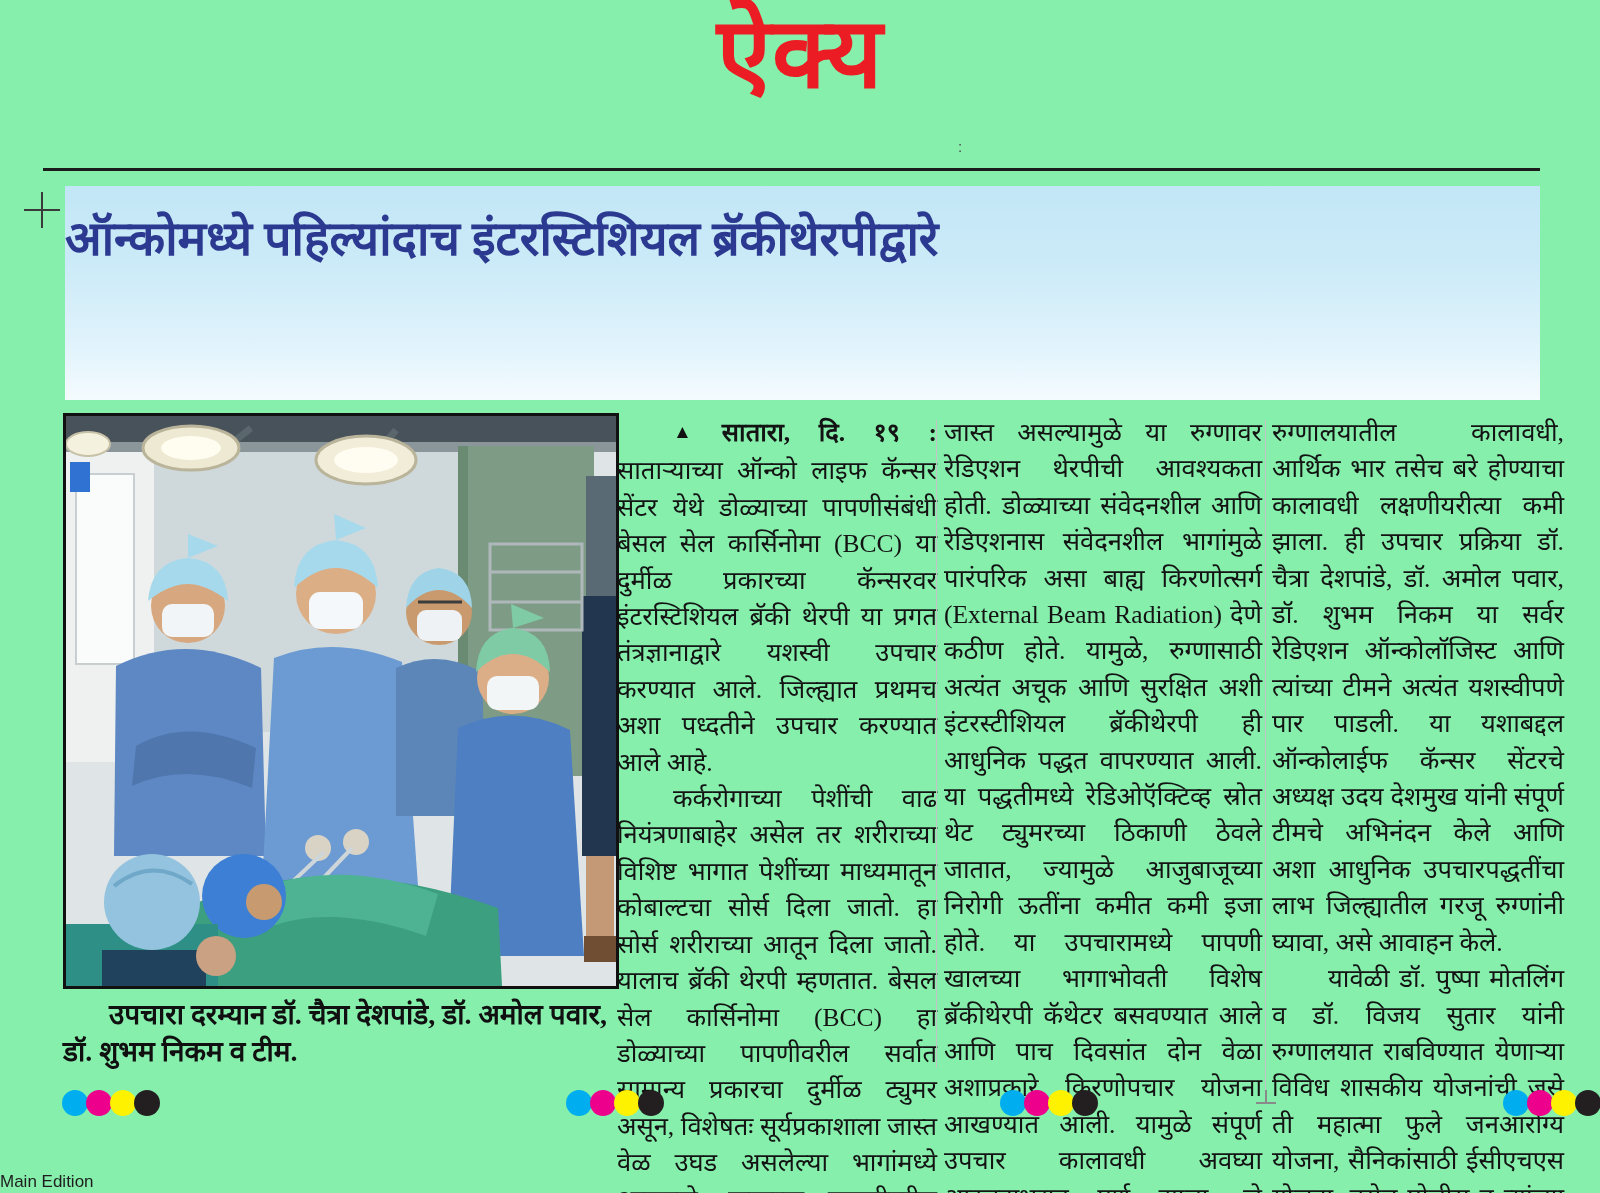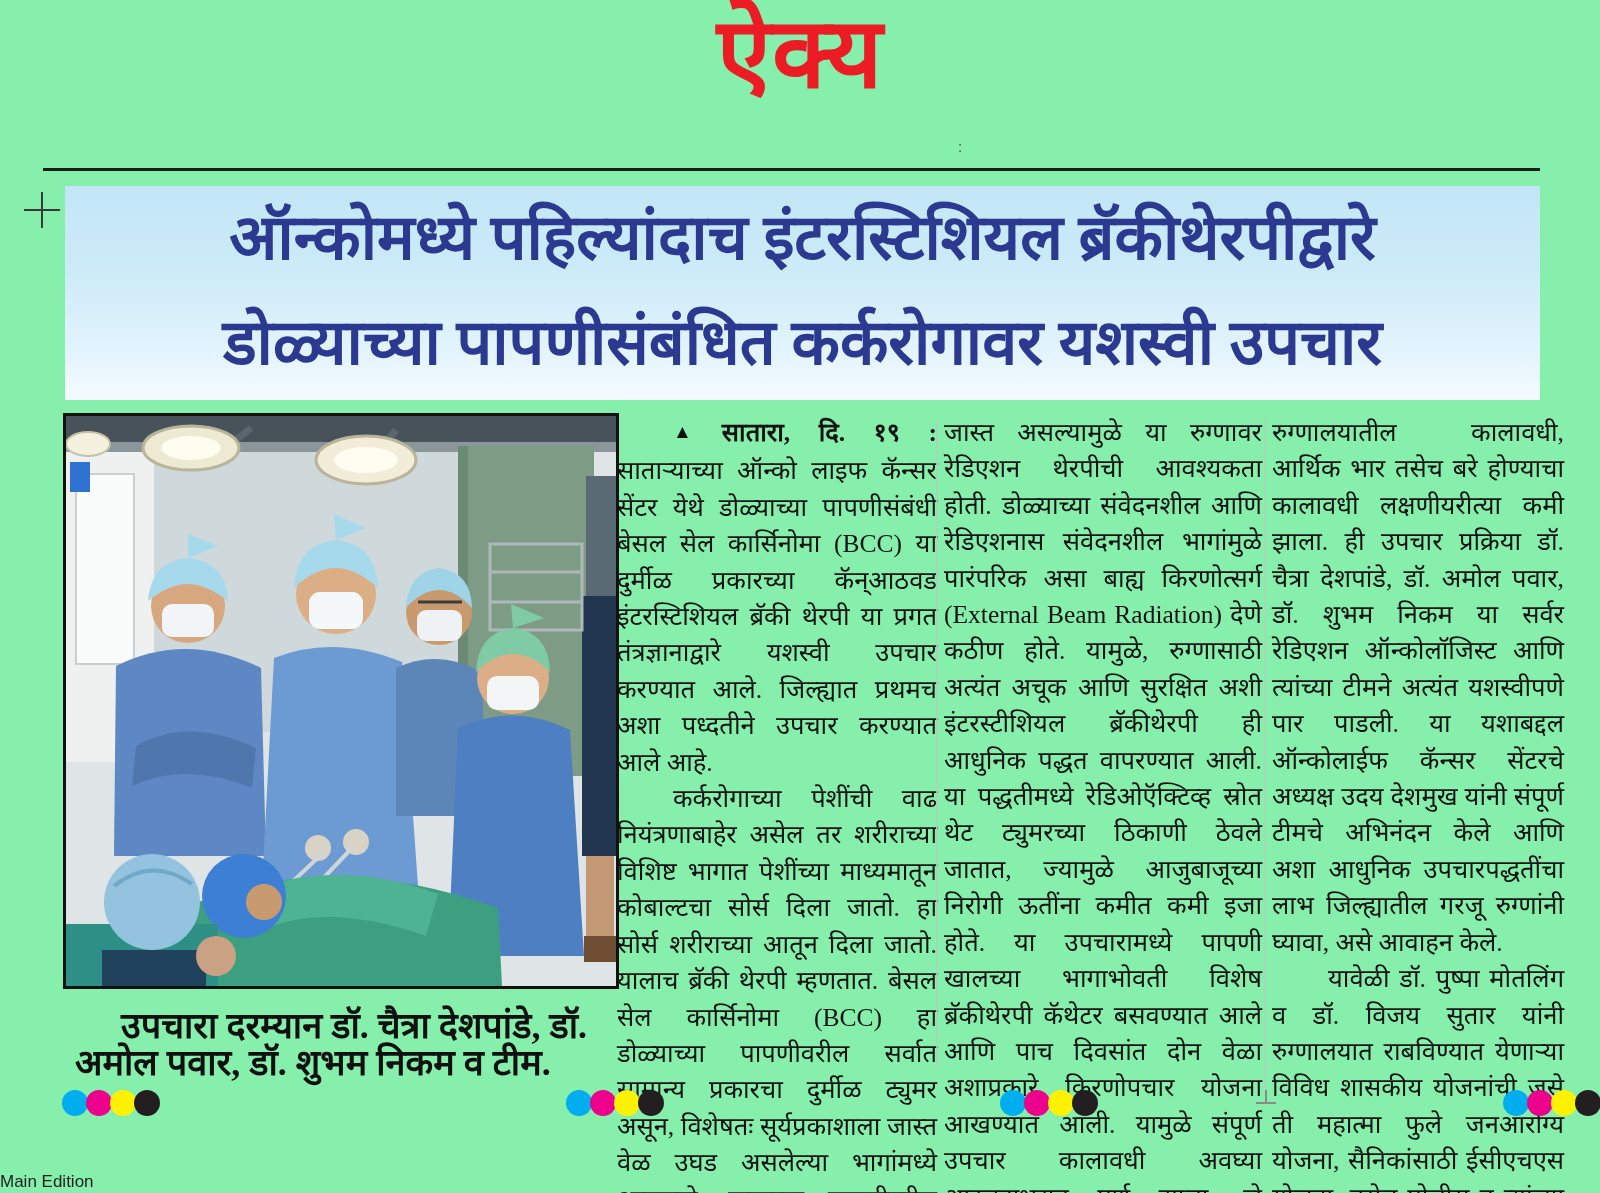--- a/index.html
+++ b/index.html
@@ -13,30 +13,30 @@
   .rule{position:absolute;left:43px;top:168px;width:1497px;height:3px;background:#1c1c1c;}
   .tinycolon{position:absolute;left:958px;top:138px;font-size:15px;color:#4a4a4a;
              font-family:"Liberation Sans",sans-serif;}
   .cropmark{position:absolute;left:24px;top:192px;width:36px;height:36px;}
   .cropmark .h{position:absolute;left:0;top:17px;width:36px;height:2px;background:#3a3a3a;}
   .cropmark .v{position:absolute;left:17px;top:0;width:2px;height:36px;background:#3a3a3a;}
 
   
   .band{position:absolute;left:65px;top:186px;width:1475px;height:214px;
         background:linear-gradient(180deg,#c2e6f6 0%,#cdebf8 40%,#e3f4fc 78%,#f5fbff 100%);}
-  .band .hl{width:100%;text-align:center;font-weight:700;color:#2b3a90;
-            font-size:63px;line-height:105px;white-space:nowrap;}
+  .band .hl{width:100%;text-align:left;font-weight:700;color:#2b3a90;
+            font-size:48px;line-height:105px;white-space:nowrap;}
 
   
   .photo{position:absolute;left:63px;top:413px;width:550px;height:570px;
          border:3px solid #111;background:#dfe5e6;}
   .photo svg{display:block;width:100%;height:100%;}
 
-  .caption{position:absolute;left:63px;top:996px;width:556px;margin:12px;
-           font-size:36px;line-height:37px;font-weight:700;color:#101010;text-indent:46px;}
+  .caption{position:absolute;left:63px;top:996px;width:556px;margin:0;
+           font-size:28px;line-height:37px;font-weight:700;color:#101010;text-indent:46px;}
 
   
   .col{position:absolute;top:415px;font-size:25.5px;line-height:36.4px;
        text-align:justify;color:#131313;}
   .col p{margin:0;}
   .col p.ind{text-indent:56px;}
   .c1{left:617px;width:320px;}
   .c2{left:944px;width:318px;}
   .c3{left:1272px;width:292px;}
   .marker{font-size:19px;position:relative;top:-3px;margin-right:8px;color:#111;}
@@ -68,21 +68,20 @@
 
   <div class="rule"></div>
   <div class="tinycolon">:</div>
   <div class="cropmark">
       <span class="h"></span>
       <span class="v"></span>
     </div>
 
   <div class="band">
     <div class="hl">ऑन्कोमध्ये पहिल्यांदाच इंटरस्टिशियल ब्रॅकीथेरपीद्वारे</div>
-    <div class="hl">डोळ्याच्या पापणीसंबंधित कर्करोगावर यशस्वी उपचार</div>
   </div>
 
   <figure class="photo" style="margin:0">
     <svg viewBox="0 0 550 570" preserveAspectRatio="none">
       <rect width="550" height="570" fill="#dfe5e6"></rect>
       <rect x="88" y="36" width="304" height="280" fill="#cfd9dc"></rect>
 
       <rect x="0" y="0" width="550" height="26" fill="#47525b"></rect>
       <rect x="0" y="26" width="550" height="10" fill="#8b969b"></rect>
 
@@ -168,21 +167,21 @@
         <path d="M48 470 Q86 440 126 468" stroke="#6fa8c8" stroke-width="4" fill="none"></path>
         <rect x="36" y="534" width="104" height="36" fill="#21425c"></rect>
         <circle cx="150" cy="540" r="20" fill="#caa182"></circle>
       </g>
     </svg>
   </figure>
 
   <p class="caption">उपचारा दरम्यान डॉ. चैत्रा देशपांडे, डॉ. अमोल पवार, डॉ. शुभम निकम व टीम.</p>
 
   <div class="col c1">
-    <p class="ind"><span class="marker">▲</span><b class="dl-bold">सातारा, दि. १९ :</b><span> </span><span>साताऱ्याच्या ऑन्को लाइफ कॅन्सर सेंटर येथे डोळ्याच्या पापणीसंबंधी बेसल सेल कार्सिनोमा (BCC) या दुर्मीळ प्रकारच्या कॅन्आठवड इंटरस्टिशियल ब्रॅकी थेरपी या प्रगत तंत्रज्ञानाद्वारे यशस्वी उपचार करण्यात आले. जिल्ह्यात प्रथमच अशा पध्दतीने उपचार करण्यात आले आहे.</span></p>
+    <p class="ind"><span class="marker">▲</span><b class="dl-bold">सातारा, दि. १९ :</b><span> </span><span>साताऱ्याच्या ऑन्को लाइफ कॅन्सर सेंटर येथे डोळ्याच्या पापणीसंबंधी बेसल सेल कार्सिनोमा (BCC) या दुर्मीळ प्रकारच्या कॅन्सरवर इंटरस्टिशियल ब्रॅकी थेरपी या प्रगत तंत्रज्ञानाद्वारे यशस्वी उपचार करण्यात आले. जिल्ह्यात प्रथमच अशा पध्दतीने उपचार करण्यात आले आहे.</span></p>
     <p class="ind">कर्करोगाच्या पेशींची वाढ नियंत्रणाबाहेर असेल तर शरीराच्या विशिष्ट भागात पेशींच्या माध्यमातून कोबाल्टचा सोर्स दिला जातो. हा सोर्स शरीराच्या आतून दिला जातो. यालाच ब्रॅकी थेरपी म्हणतात. बेसल सेल कार्सिनोमा (BCC) हा डोळ्याच्या पापणीवरील सर्वात सामान्य प्रकारचा दुर्मीळ ट्युमर असून, विशेषतः सूर्यप्रकाशाला जास्त वेळ उघड असलेल्या भागांमध्ये आढळतो. खालच्या पापणीवरील ट्युमर हे शस्त्रक्रियेनंतर पुन्हा होण्याची शक्यता</p>
   </div>
 
   <div class="col c2">
     <p>जास्त असल्यामुळे या रुग्णावर रेडिएशन थेरपीची आवश्यकता होती. डोळ्याच्या संवेदनशील आणि रेडिएशनास संवेदनशील भागांमुळे पारंपरिक असा बाह्य किरणोत्सर्ग (External Beam Radiation) देणे कठीण होते. यामुळे, रुग्णासाठी अत्यंत अचूक आणि सुरक्षित अशी इंटरस्टीशियल ब्रॅकीथेरपी ही आधुनिक पद्धत वापरण्यात आली. या पद्धतीमध्ये रेडिओऍक्टिव्ह स्रोत थेट ट्युमरच्या ठिकाणी ठेवले जातात, ज्यामुळे आजुबाजूच्या निरोगी ऊतींना कमीत कमी इजा होते. या उपचारामध्ये पापणी खालच्या भागाभोवती विशेष ब्रॅकीथेरपी कॅथेटर बसवण्यात आले आणि पाच दिवसांत दोन वेळा अशाप्रकारे किरणोपचार योजना आखण्यात आली. यामुळे संपूर्ण उपचार कालावधी अवघ्या आठवडाभरात पूर्ण झाला, जे पारंपरिक पद्धतीपेक्षा खूपच कमी आहे. यामुळे रुग्णाची</p>
   </div>
 
   <div class="col c3">
     <p>रुग्णालयातील कालावधी, आर्थिक भार तसेच बरे होण्याचा कालावधी लक्षणीयरीत्या कमी झाला. ही उपचार प्रक्रिया डॉ. चैत्रा देशपांडे, डॉ. अमोल पवार, डॉ. शुभम निकम या सर्वर रेडिएशन ऑन्कोलॉजिस्ट आणि त्यांच्या टीमने अत्यंत यशस्वीपणे पार पाडली. या यशाबद्दल ऑन्कोलाईफ कॅन्सर सेंटरचे अध्यक्ष उदय देशमुख यांनी संपूर्ण टीमचे अभिनंदन केले आणि अशा आधुनिक उपचारपद्धतींचा लाभ जिल्ह्यातील गरजू रुग्णांनी घ्यावा, असे आवाहन केले.</p>
     <p class="ind">यावेळी डॉ. पुष्पा मोतलिंग व डॉ. विजय सुतार यांनी रुग्णालयात राबविण्यात येणाऱ्या विविध शासकीय योजनांची जसे ती महात्मा फुले जनआरोग्य योजना, सैनिकांसाठी ईसीएचएस योजना, तसेच पोलीस व त्यांच्या कुटुंबीयांसाठी एमपीकेएवाय यांसारख्या योजनांविषयी माहिती दिली.</p>

